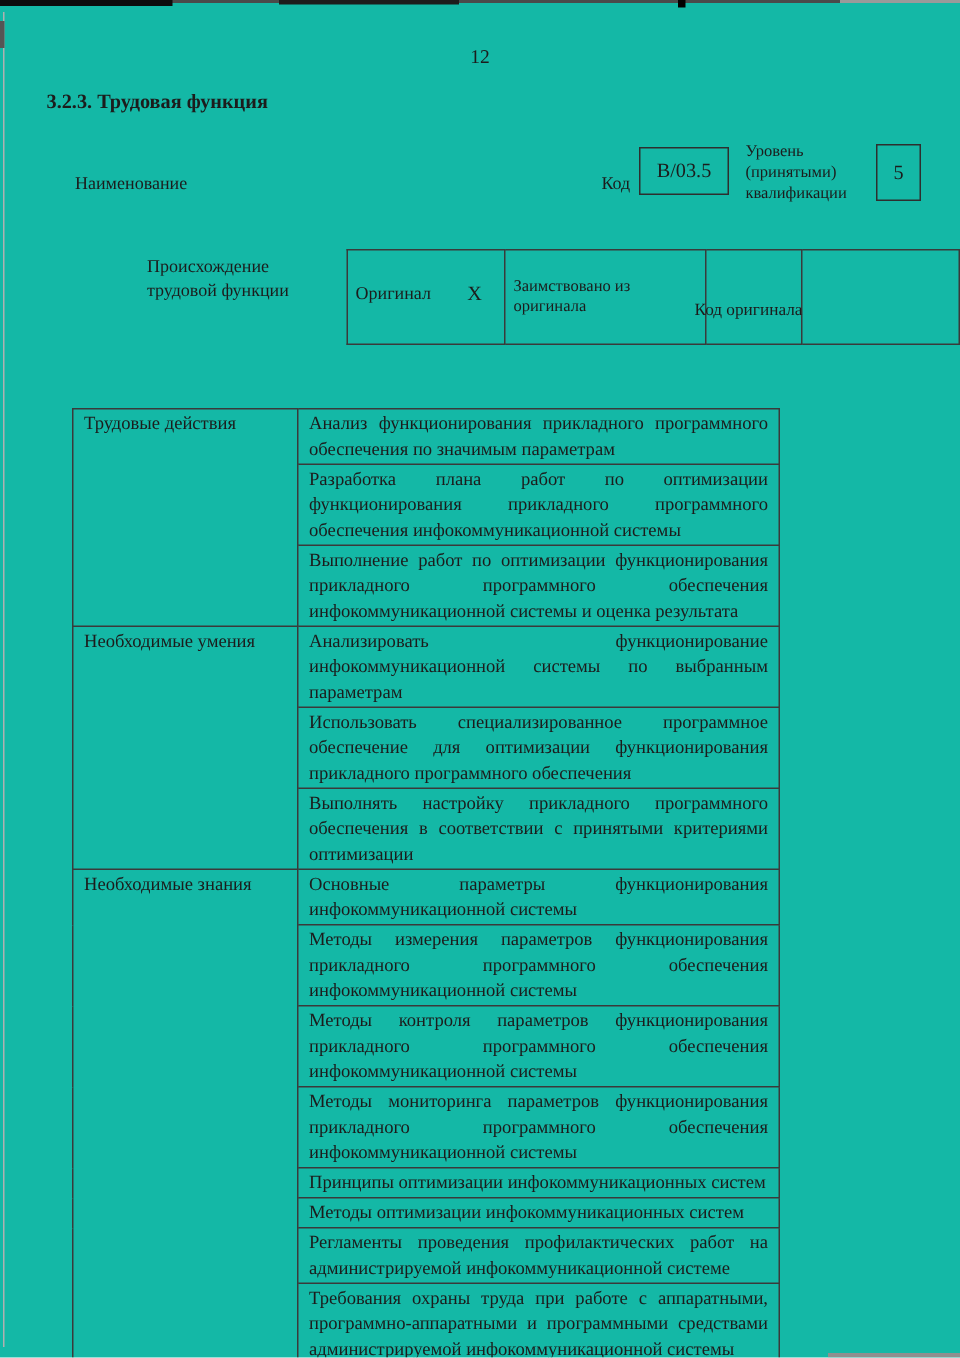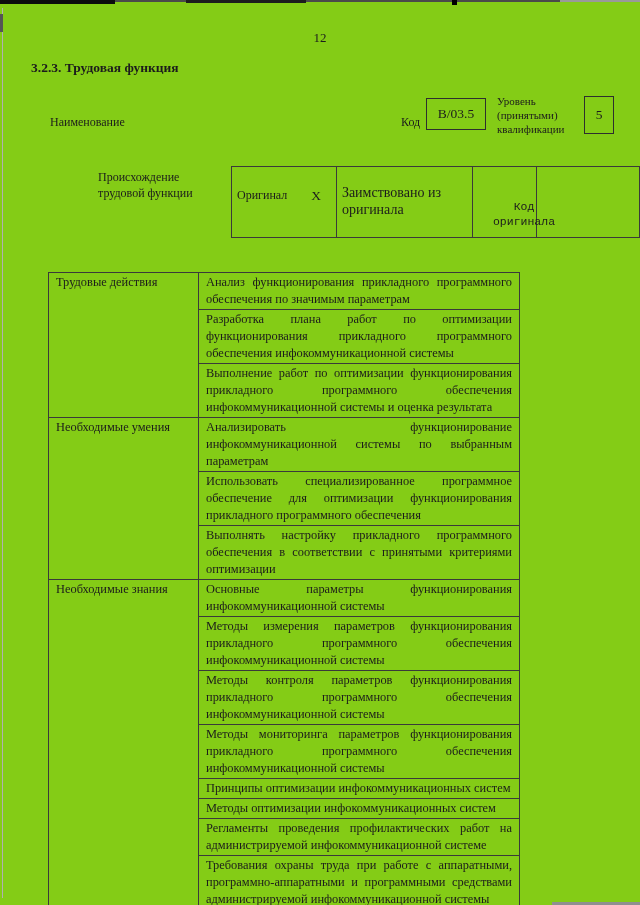--- a/index.html
+++ b/index.html
@@ -1,19 +1,19 @@
 <!DOCTYPE html>
 <html><head>
 <meta charset="utf-8">
 <style>
   html,body{margin:0;padding:0;background:#ffffff;}
   .page{
     position:relative;
     width:640px;height:905px;
-    background:#84cc16;
+    background:#14b8a6;
     font-family:"Liberation Serif","DejaVu Serif",serif;
     color:#1c1c1c;
     overflow:hidden;
   }
   
   .scan-top{position:absolute;top:0;left:0;width:640px;height:2px;background:#4a4a4a;}
   .scan-top-dark1{position:absolute;top:0;left:0;width:115px;height:4px;background:#0c0c0c;}
   .scan-top-dark2{position:absolute;top:0;left:186px;height:3px;width:120px;background:#1d1d1d;}
   .scan-top-tick{position:absolute;top:0;left:452px;width:5px;height:5px;background:#000;}
   .scan-top-gray{position:absolute;top:0;left:560px;width:80px;height:2px;background:#9a9a9a;}
@@ -47,26 +47,26 @@
     display:flex;align-items:center;justify-content:center;
     font-size:13.5px;
   }
 
   
   .origin{position:relative;height:88px;margin-top:12px;font-size:12px;margin-left:41px;}
   .origin-label{position:absolute;left:57px;top:4px;width:125px;line-height:1.3;}
   .origin-table{position:absolute;left:190px;top:0;border-collapse:collapse;table-layout:fixed;}
   .origin-table td{border:1px solid #3a3a3a;vertical-align:top;padding:18px 5px;height:24px;}
   .origin-cell-original{width:100px;}
-  .origin-cell-borrowed{width:136px;font-size:14px;line-height:1.2;border-radius:14px;}
+  .origin-cell-borrowed{width:136px;font-size:11px;line-height:1.2;border-radius:14px;}
   .origin-cell-code{width:66px;}
   .origin-cell-reg{width:116px;}
   .origin-original-inner{display:flex;justify-content:space-between;align-items:flex-start;padding-top:3px;}
   .origin-mark{font-size:13.5px;padding-right:10px;}
-  .origin-caption-code{position:absolute;left:442px;top:34px;width:82px;text-align:center;font-size:11.5px;line-height:1.3;font-family:Liberation Mono, monospace;}
+  .origin-caption-code{position:absolute;left:422px;top:34px;width:82px;text-align:left;font-size:11.5px;line-height:1.3;}
   .origin-caption-reg{position:absolute;left:498px;top:34px;width:118px;text-align:center;font-size:11.5px;line-height:1.3;}
 
   
   .req-table{
     margin:18px 0 0 48px;
     border-collapse:collapse;table-layout:fixed;width:472px;
     font-size:12.4px;line-height:17px;
   }
   .req-table td{border:1px solid #3a3a3a;vertical-align:top;}
   td.req-label{width:140px;padding:1px 2px 1px 7px;}

